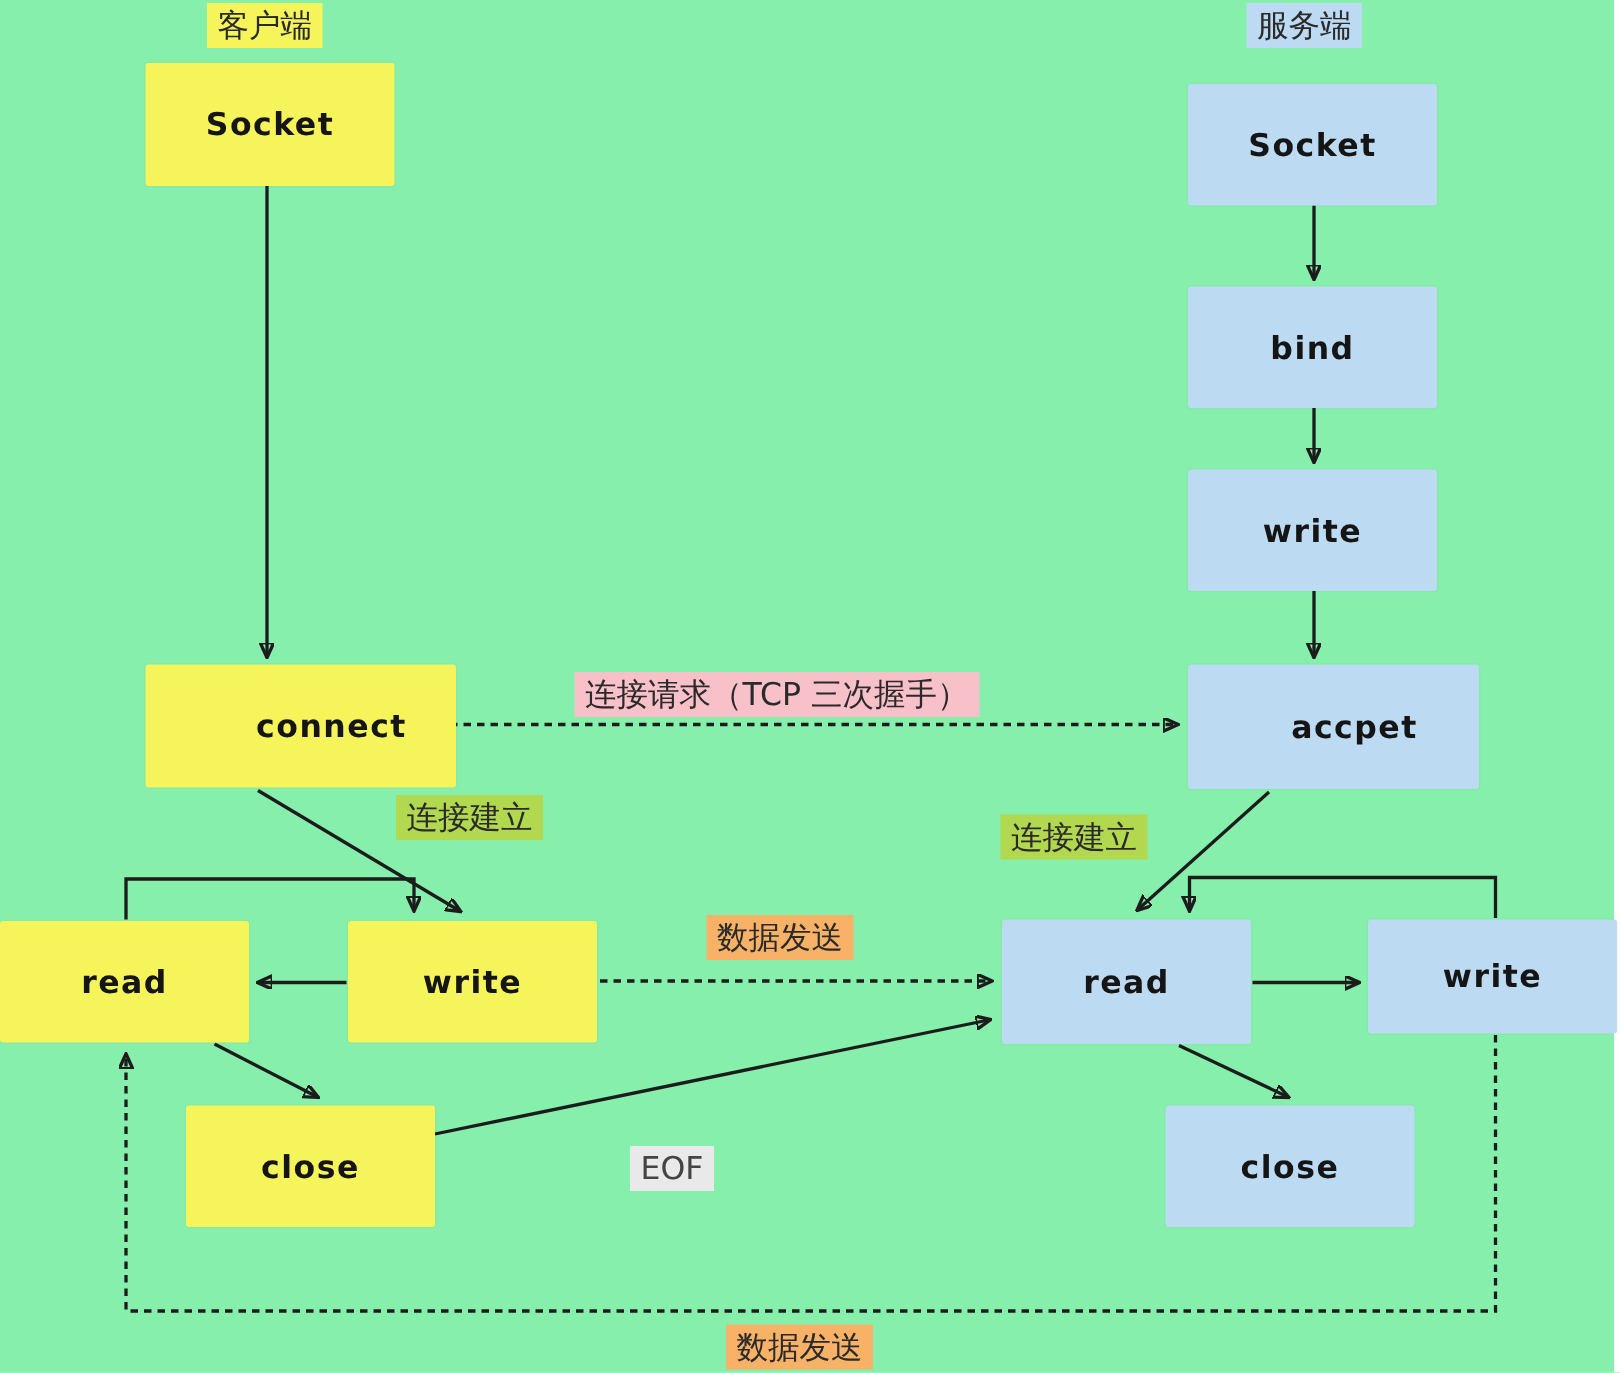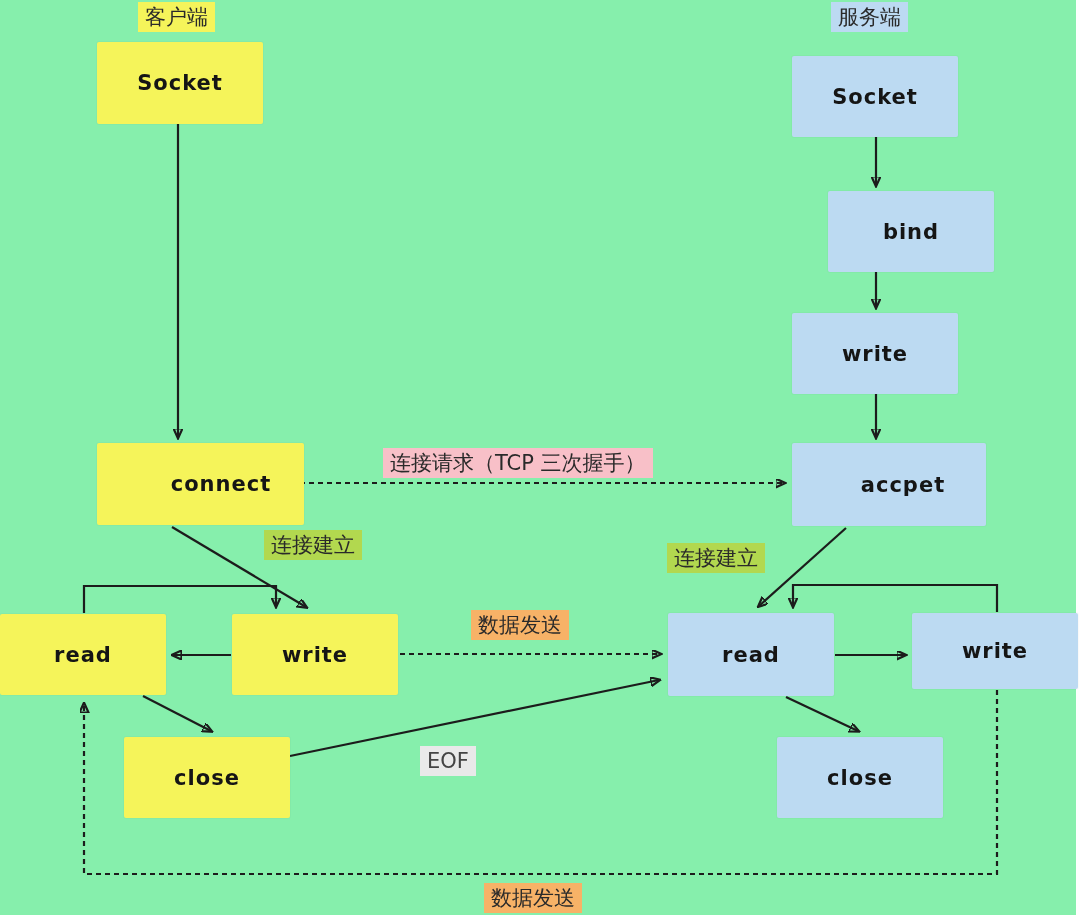--- a/index.html
+++ b/index.html
@@ -84,27 +84,27 @@
   <div class="tag client-hdr" style="left:138px;top:2px;">客户端</div>
   <div class="tag server-hdr" style="left:831px;top:2px;">服务端</div>
 
   <div class="node client" style="left:97px;top:42px;width:166px;height:82px;">Socket</div>
   <div class="node client" style="left:97px;top:443px;width:166px;height:82px;padding-left:41px;">connect</div>
   <div class="node client" style="left:0px;top:614px;width:166px;height:81px;">read</div>
   <div class="node client" style="left:232px;top:614px;width:166px;height:81px;">write</div>
   <div class="node client" style="left:124px;top:737px;width:166px;height:81px;">close</div>
 
   <div class="node server" style="left:792px;top:56px;width:166px;height:81px;">Socket</div>
-  <div class="node server" style="left:828px;top:191px;width:166px;height:81px;">bind</div>
+  <div class="node server" style="left:792px;top:191px;width:166px;height:81px;">bind</div>
   <div class="node server" style="left:792px;top:313px;width:166px;height:81px;">write</div>
   <div class="node server" style="left:792px;top:443px;width:166px;height:83px;padding-left:28px;">accpet</div>
   <div class="node server" style="left:668px;top:613px;width:166px;height:83px;">read</div>
   <div class="node server" style="left:912px;top:613px;width:166px;height:76px;">write</div>
   <div class="node server" style="left:777px;top:737px;width:166px;height:81px;">close</div>
 
   <div class="tag pink" style="left:383px;top:448px;text-align:center;">连接请求（TCP 三次握手）</div>
   <div class="tag green" style="left:264px;top:530px;">连接建立</div>
   <div class="tag green" style="left:667px;top:543px;">连接建立</div>
   <div class="tag orange" style="left:471px;top:610px;">数据发送</div>
-  <div class="tag gray" style="left:420px;top:746px;">EOF</div>
+  <div class="tag gray" style="left:420px;top:764px;">EOF</div>
   <div class="tag orange" style="left:484px;top:883px;">数据发送</div>
 
 </div>
 
 </body></html>

